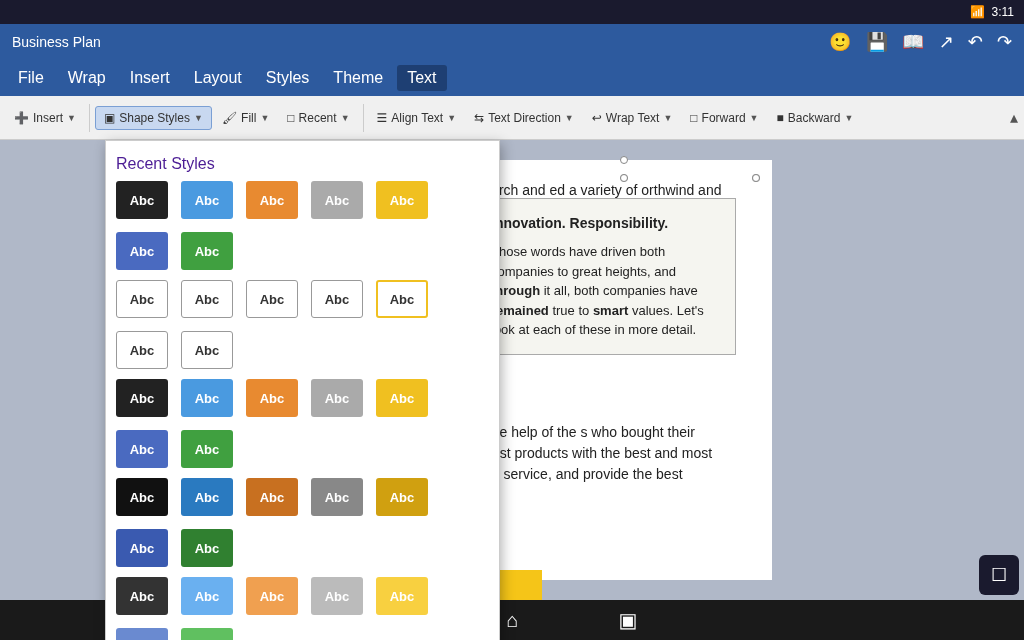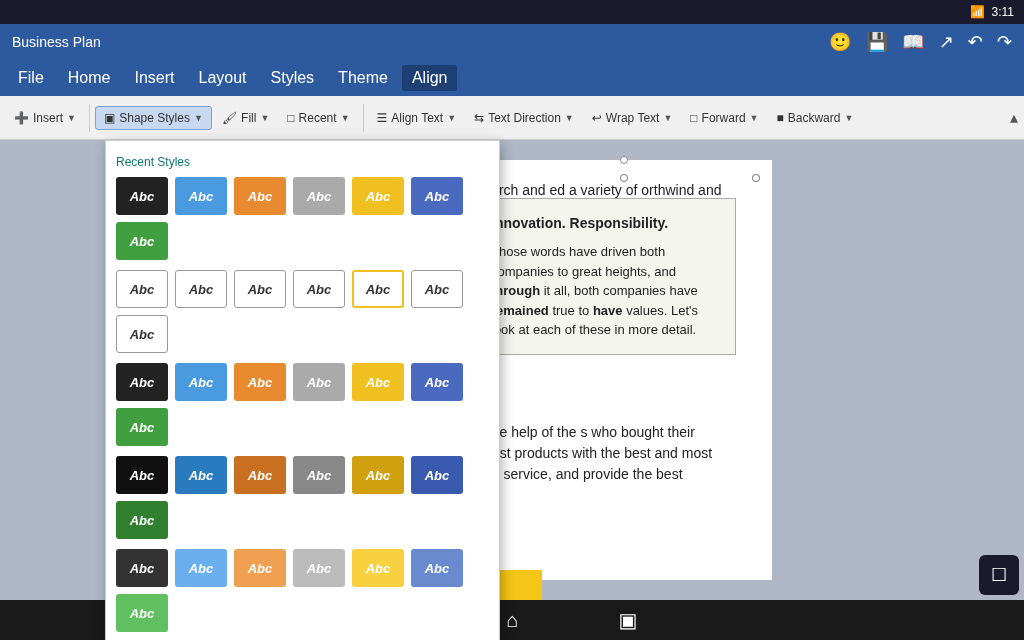--- a/index.html
+++ b/index.html
@@ -87,31 +87,30 @@
       top: 0;
       left: 105px;
       width: 395px;
       background: white;
       border: 1px solid #ccc;
       box-shadow: 2px 4px 12px rgba(0,0,0,0.3);
       z-index: 100;
       padding: 10px;
     }
     .section-label {
-      font-size: 12px;
-      color: #0f766e;
+      font-size: 16px;
+      color: #4c1d95;
       margin-bottom: 8px;
       margin-top: 4px;
     }
     .style-grid {
       display: flex;
       flex-wrap: wrap;
-      gap: 7px;
+      gap: 13px;
       margin-bottom: 10px;
-      font-style: italic;
     }
     .style-cell {
       width: 52px;
       height: 38px;
       display: flex;
       align-items: center;
       justify-content: center;
       font-size: 13px;
       font-weight: bold;
       border-radius: 3px;
@@ -225,26 +224,26 @@
     <span>💾</span>
     <span>📖</span>
     <span>↗</span>
     <span>↶</span>
     <span>↷</span>
   </div>
 </div>
 
 <div class="menu-bar">
   <div class="menu-item">File</div>
-  <div class="menu-item">Home</div>
+  <div class="menu-item">Wrap</div>
   <div class="menu-item">Insert</div>
   <div class="menu-item">Layout</div>
   <div class="menu-item">Styles</div>
   <div class="menu-item">Theme</div>
-  <div class="menu-item active">Align</div>
+  <div class="menu-item active">Text</div>
 </div>
 
 <div class="toolbar">
   <button class="toolbar-btn">
     <span>➕</span>
     <span>Insert</span>
     <span class="caret">▼</span>
   </button>
   <div class="toolbar-separator"></div>
   <button class="toolbar-btn active">
@@ -358,21 +357,21 @@
         <div class="handle" style="top:-4px; left:50%; transform:translateX(-50%);"></div>
         <div class="handle" style="bottom:-4px; left:50%; transform:translateX(-50%);"></div>
         <div class="handle" style="top:50%; left:-4px; transform:translateY(-50%);"></div>
         <div class="handle" style="top:50%; right:-4px; transform:translateY(-50%);"></div>
 
         <div style="position:absolute; top:-22px; left:50%; transform:translateX(-50%); width:8px; height:8px; background:white; border:1px solid #888; border-radius:50%;"></div>
 
         <div class="text-box">
           <div class="text-box-title">Innovation. Responsibility.</div>
           <div class="text-box-body">
-            Those words have driven both companies to great heights, and <strong>through</strong> it all, both companies have <strong>remained</strong> true to <strong>have</strong> values. Let's look at each of these in more detail.
+            Those words have driven both companies to great heights, and <strong>through</strong> it all, both companies have <strong>remained</strong> true to <strong>smart</strong> values. Let's look at each of these in more detail.
           </div>
         </div>
       </div>
 
       <p style="margin-top: 200px;">couldn't have succeeded without the help of the s who bought their products. They knew they had a best products with the best and most sustainable offer the best customer service, and provide the best</p>
     </div>
 
     <div class="yellow-shape"></div>
 
     <div class="corner-icon">

